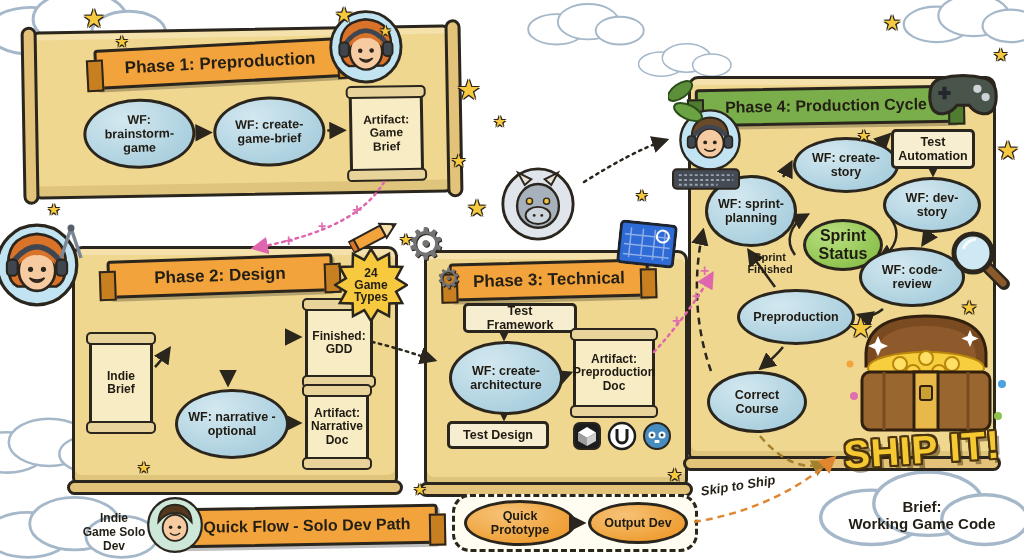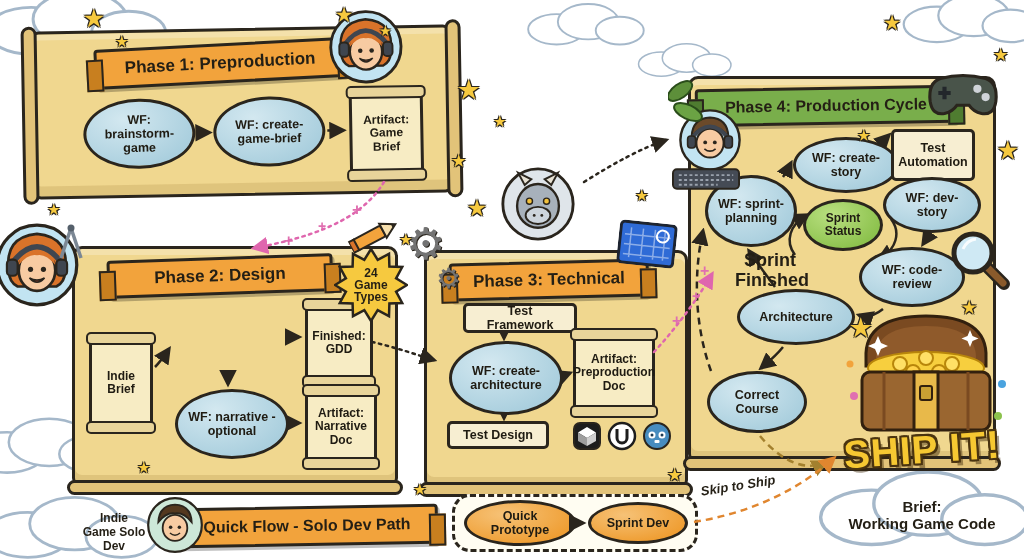--- a/index.html
+++ b/index.html
@@ -166,21 +166,21 @@
         </defs>
       <path class="arrow" d="M80 118 C86 112 90 106 94 100" marker-end="url(#m2)"></path>
       <path class="arrow" d="M210 88 L224 88" marker-end="url(#m2)"></path>
       <path class="arrow" d="M153 124 L153 135" marker-end="url(#m2)"></path>
       <path class="arrow dashed" d="M216 174 L224 174" marker-end="url(#m2)"></path>
     </svg>
     <div class="banner" style="left:32px;top:8px;width:226px;height:38px;transform:rotate(-2deg)">Phase 2: Design</div>
     <div class="node scrollnode" style="left:14px;top:88px;width:64px;height:92px">Indie Brief</div>
     <div class="node scrollnode" style="left:230px;top:54px;width:68px;height:80px">Finished: GDD</div>
     <div class="node ellipse" style="left:100px;top:140px;width:114px;height:70px">WF: narrative - optional</div>
-    <div class="node scrollnode" style="left:230px;top:140px;width:72px;height:76px">Artifact: Narrative Doc</div>
+    <div class="node scrollnode" style="left:230px;top:140px;width:64px;height:76px">Artifact: Narrative Doc</div>
   </div>
 
   <svg class="icon-abs" style="left:-6px;top:222px;width:86px;height:86px" viewBox="0 0 80 80">
     <circle cx="40" cy="40" r="37" fill="#c2e4f2" stroke="#2a251d" stroke-width="3"></circle>
     <path d="M14 46 Q9 14 40 11 Q71 14 66 46 Q66 56 58 60 L22 60 Q14 56 14 46 Z" fill="#d9732a" stroke="#2a251d" stroke-width="2.5"></path>
     <ellipse cx="40" cy="45" rx="17" ry="19" fill="#f7cba2" stroke="#2a251d" stroke-width="2.5"></ellipse>
     <path d="M23 40 Q25 22 40 22 Q55 22 57 40 Q48 29 40 31 Q32 29 23 40 Z" fill="#d9732a"></path>
     <circle cx="34" cy="44" r="2.4" fill="#2a251d"></circle>
       <circle cx="46" cy="44" r="2.4" fill="#2a251d"></circle>
     <path d="M33 52 Q40 60 47 52 Q40 56 33 52 Z" fill="#8d3b2a" stroke="#2a251d" stroke-width="1.5"></path>
@@ -276,27 +276,27 @@
       <path class="arrow" d="M238 156 L232 165" marker-end="url(#m4)"></path>
       <path class="arrow" d="M192 230 C182 238 174 238 168 236" marker-end="url(#m4)"></path>
       <path class="arrow" d="M84 208 C74 194 66 184 58 172" marker-end="url(#m4)"></path>
       <path class="arrow" d="M92 268 C84 278 76 284 70 289" marker-end="url(#m4)"></path>
       <path class="arrow" d="M104 176 A46 32 0 0 1 116 136" marker-end="url(#m4)"></path>
       <path class="arrow" d="M200 140 A46 32 0 0 1 188 180" marker-end="url(#m4)"></path>
       <path class="arrow dashed" d="M20 292 C4 248 2 196 12 152" marker-end="url(#m4)"></path>
     </svg>
     <div class="banner green" style="left:4px;top:8px;width:262px;height:38px;transform:rotate(-1deg);font-size:16px">Phase 4: Production Cycle</div>
     <div class="node ellipse" style="left:102px;top:58px;width:106px;height:56px">WF: create-story</div>
-    <div class="node testrect" style="left:200px;top:50px;width:84px;height:52px">Test Automation</div>
+    <div class="node testrect" style="left:200px;top:50px;width:84px;height:40px">Test Automation</div>
     <div class="node ellipse" style="left:14px;top:96px;width:92px;height:72px">WF: sprint-planning</div>
     <div class="node ellipse" style="left:192px;top:98px;width:98px;height:56px">WF: dev-story</div>
-    <div class="node ellipse green" style="left:112px;top:120px;width:80px;height:52px;font-size:12px">Sprint Status</div>
+    <div class="node ellipse green" style="left:112px;top:140px;width:80px;height:52px;font-size:16px">Sprint Status</div>
     <div class="node ellipse" style="left:168px;top:168px;width:106px;height:60px">WF: code-review</div>
-    <div class="labeltext" style="left:44px;top:172px;width:70px;font-size:18px;line-height:1.1">Sprint Finished</div>
-    <div class="node ellipse" style="left:46px;top:210px;width:118px;height:56px">Architecture</div>
+    <div class="labeltext" style="left:44px;top:172px;width:70px;font-size:11px;line-height:1.1">Sprint Finished</div>
+    <div class="node ellipse" style="left:46px;top:210px;width:118px;height:56px">Preproduction</div>
     <div class="node ellipse" style="left:16px;top:292px;width:100px;height:62px">Correct Course</div>
   </div>
 
   <svg class="icon-abs" style="left:678px;top:108px;width:64px;height:64px" viewBox="0 0 80 80">
     <circle cx="40" cy="40" r="37" fill="#c2e4f2" stroke="#2a251d" stroke-width="3"></circle>
     <path d="M17 36 Q18 13 40 12 Q62 13 63 36 Q52 22 40 24 Q28 22 17 36 Z" fill="#6b4a2a" stroke="#2a251d" stroke-width="2.5"></path>
     <ellipse cx="40" cy="44" rx="17" ry="18" fill="#f7cba2" stroke="#2a251d" stroke-width="2.5"></ellipse>
     <circle cx="34" cy="43" r="2.4" fill="#2a251d"></circle>
       <circle cx="46" cy="43" r="2.4" fill="#2a251d"></circle>
     <path d="M33 51 Q40 57 47 51" fill="none" stroke="#2a251d" stroke-width="2"></path>
@@ -330,21 +330,21 @@
     <circle cx="40" cy="40" r="37" fill="#cde8d8" stroke="#2a251d" stroke-width="3"></circle>
     <path d="M17 36 Q18 13 40 12 Q62 13 63 36 Q52 22 40 24 Q28 22 17 36 Z" fill="#54391f" stroke="#2a251d" stroke-width="2.5"></path>
     <ellipse cx="40" cy="44" rx="17" ry="18" fill="#f7cba2" stroke="#2a251d" stroke-width="2.5"></ellipse>
     <circle cx="34" cy="43" r="2.4" fill="#2a251d"></circle>
       <circle cx="46" cy="43" r="2.4" fill="#2a251d"></circle>
     <path d="M33 51 Q40 57 47 51" fill="none" stroke="#2a251d" stroke-width="2"></path>
   </svg>
   <div class="labeltext" style="left:82px;top:512px;width:64px;font-size:12px;line-height:1.15">Indie Game Solo Dev</div>
   <div class="quickbox"></div>
   <div class="node ellipse orange" style="left:464px;top:500px;width:112px;height:46px">Quick Prototype</div>
-  <div class="node ellipse orange" style="left:588px;top:502px;width:100px;height:42px">Sprint Dev</div>
+  <div class="node ellipse orange" style="left:588px;top:502px;width:100px;height:42px">Output Dev</div>
   <div class="labeltext" style="left:696px;top:478px;width:84px;font-size:13px;transform:rotate(-9deg);font-style:italic">Skip to Ship</div>
 
   <svg class="icon-abs" style="left:838px;top:306px;width:175px;height:135px" viewBox="0 0 175 135">
     <path d="M28 52 Q26 10 88 10 Q150 10 148 52 L148 60 L28 60 Z" fill="#7a4a21" stroke="#32200e" stroke-width="3"></path>
     <path d="M38 52 Q38 20 88 20 Q138 20 138 52 Z" fill="#8f5a2b"></path>
     <ellipse cx="88" cy="62" rx="58" ry="16" fill="#f7cf3e" stroke="#b8860b" stroke-width="2"></ellipse>
     <circle cx="62" cy="58" r="7" fill="#ffe066" stroke="#b8860b" stroke-width="2"></circle>
     <circle cx="88" cy="52" r="7" fill="#ffe066" stroke="#b8860b" stroke-width="2"></circle>
     <circle cx="114" cy="58" r="7" fill="#ffe066" stroke="#b8860b" stroke-width="2"></circle>
     <circle cx="75" cy="66" r="7" fill="#ffd24a" stroke="#b8860b" stroke-width="2"></circle>

